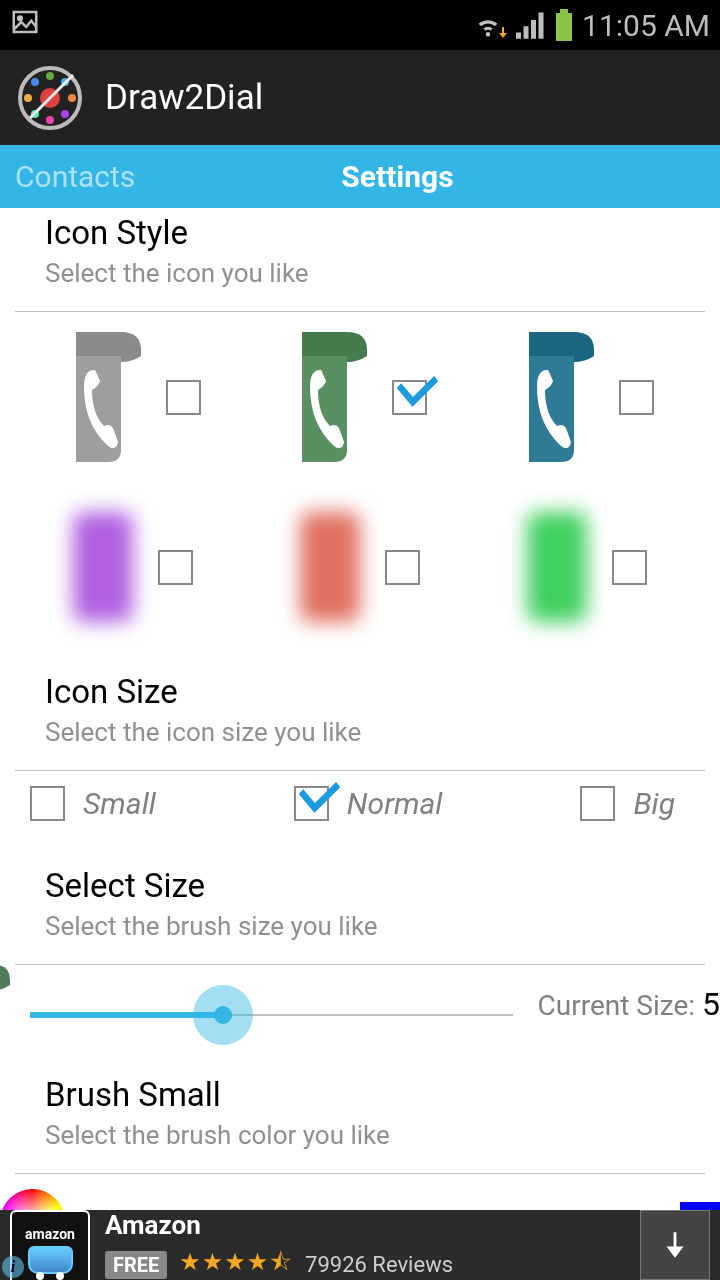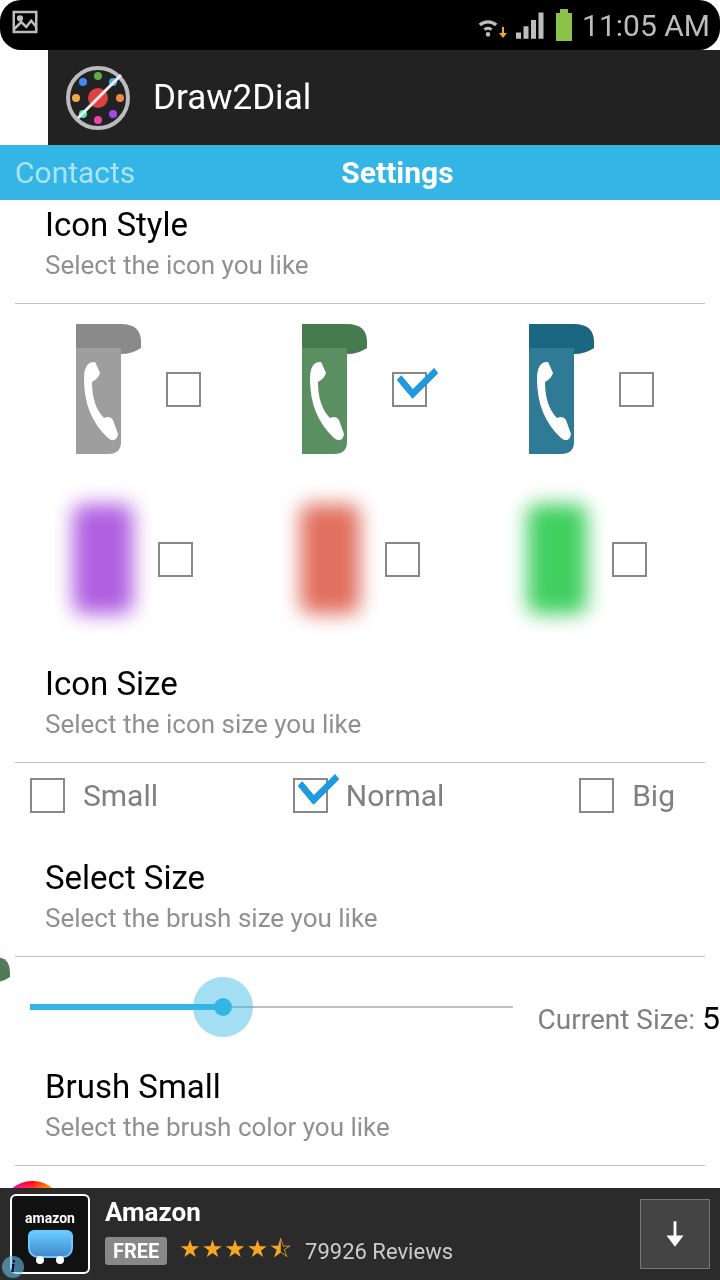--- a/index.html
+++ b/index.html
@@ -1,67 +1,67 @@
 <!DOCTYPE html>
 <html><head>
 <meta charset="utf-8">
 <style>
 * { margin: 0; padding: 0; box-sizing: border-box; font-family: Roboto, Arial, sans-serif; }
 body { width: 720px; height: 1280px; background: #fff; overflow: hidden; position: relative; }
 
-.status-bar { height: 50px; background: #000; color: #bdbdbd; display: flex; align-items: center; justify-content: space-between; padding: 0 10px; font-size: 26px; border-radius: 21px; }
+.status-bar { height: 50px; background: #000; color: #bdbdbd; display: flex; align-items: center; justify-content: space-between; padding: 0 10px; font-size: 26px; }
 .status-left svg { width: 30px; height: 30px; }
 .status-right { display: flex; align-items: center; gap: 8px; }
 .status-right .time { font-size: 30px; color: #bdbdbd; }
 .wifi-icon, .signal-icon, .battery-icon { display: inline-flex; align-items: center; }
 
-.app-bar { height: 95px; background: #222; display: flex; align-items: center; padding: 0 15px; gap: 20px; margin-left: 48px; }
+.app-bar { height: 95px; background: #222; display: flex; align-items: center; padding: 0 15px; gap: 20px; }
 .app-icon { width: 70px; height: 70px; border-radius: 50%; display: flex; align-items: center; justify-content: center; position: relative; }
 .app-title { color: #fff; font-size: 35px; }
 
-.tab-bar { height: 55px; background: #33b5e5; display: flex; align-items: center; font-size: 30px; }
+.tab-bar { height: 63px; background: #33b5e5; display: flex; align-items: center; font-size: 30px; }
 .tab { flex: 0 0 auto; padding: 0 15px; color: rgba(255,255,255,0.6); }
 .tab.contacts { width: 260px; text-align: left; }
 .tab.settings { color: #fff; font-weight: 700; flex: 1; text-align: center; padding-right: 200px;}
 
 .content { background: #fff; padding: 0; }
 
 .section { padding: 5px 45px 15px 45px; }
 .section-title { font-size: 33px; color: #000; margin-bottom: 2px; }
 .section-sub { font-size: 26px; color: #909090; margin-bottom: 8px; margin-top: 6px; }
 .section-divider { border: none; border-top: 1px solid #c0c0c0; margin: 0 15px; }
 
 .icon-grid { display: grid; grid-template-columns: repeat(3,1fr); gap: 30px 20px; padding: 15px 5px 30px 5px; }
 .icon-cell { display: flex; align-items: center; justify-content: center; gap: 25px; height: 140px; }
 .phone-swatch { width: 75px; height: 130px; position: relative; }
 .blur-swatch { width: 60px; height: 110px; border-radius: 10px; filter: blur(10px); }
 
 .chk { width: 35px; height: 35px; border: 2px solid #888; display: inline-block; position: relative; }
 .chk.checked::after { content:""; position:absolute; left: 5px; top: -10px; width: 30px; height: 18px; border-left: 7px solid #1e9be0; border-bottom: 7px solid #1e9be0; transform: rotate(-45deg) skew(-5deg); border-radius: 2px; }
 
-.size-row { display: flex; align-items: center; justify-content: space-between; padding: 15px 12px 40px 0; }
+.size-row { display: flex; align-items: center; justify-content: space-between; padding: 15px 12px 40px 0; font-style: italic; }
 .size-item { display: flex; align-items: center; gap: 18px; font-size: 30px; color: #808080; }
 
-.brush-row { display: flex; align-items: flex-end; padding: 20px 0 10px 0; position: relative; }
+.brush-row { display: flex; align-items: flex-start; padding: 20px 0 10px 0; position: relative; }
 .side-phone { position: absolute; left: -45px; top: 0; width: 55px; height: 120px; }
 .slider-wrap { flex: 1; position: relative; height: 60px; display:flex; align-items:center; margin-left: 30px; }
 .slider-track-bg { position:absolute; height:2px; background:#c0c0c0; left:0; right:0; }
 .slider-track-fg { position:absolute; height:6px; background:#33b5e5; left:0; width:40%; }
 .slider-thumb { position:absolute; left:40%; width:60px; height:60px; background:rgba(51,181,229,0.45); border-radius:50%; transform:translateX(-50%); }
 .slider-thumb::after { content:""; position:absolute; left:50%; top:50%; width:18px; height:18px; background:#33b5e5; border-radius:50%; transform:translate(-50%,-50%); }
 .current-size { font-size: 28px; color:#808080; margin-left: 25px; }
 .current-size .val { color:#000; font-size: 32px; }
 
 .color-row { display:flex; align-items:center; justify-content:space-between; padding: 15px 0 5px 0; }
 .color-wheel { width: 65px; height: 65px; border-radius: 50%; background: conic-gradient(red,yellow,lime,cyan,blue,magenta,red); position: relative; }
 .color-wheel::after { content:""; position:absolute; inset:0; border-radius:50%; background: radial-gradient(circle,#fff 0%, rgba(255,255,255,0) 70%); }
 .current-color-label { font-size: 28px; color:#808080; display:flex; align-items:center; gap:10px; }
 .color-box { width: 40px; height: 40px; }
 
-.ad-bar { position:absolute; bottom:0; left:0; right:0; height:92px; background:#2b2b2b; display:flex; align-items:center; padding: 0 10px; gap: 15px; }
+.ad-bar { position:absolute; bottom:0; left:0; right:0; height:70px; background:#2b2b2b; display:flex; align-items:flex-start; padding: 0 10px; gap: 15px; }
 .ad-icon { width: 80px; height: 80px; background: #111; border: 2px solid #fff; border-radius: 6px; display:flex; flex-direction:column; align-items:center; justify-content:center; color:#fff; font-size:14px; font-weight:bold; }
 .ad-cart { width: 45px; height: 28px; border: 2px solid #6cf; border-radius: 6px 6px 10px 10px; margin-top: 4px; position: relative; background: linear-gradient(#6cf,#48c); }
 .ad-cart::after{ content:""; position:absolute; bottom:-8px; left:6px; width:8px; height:8px; background:#fff; border-radius:50%; box-shadow: 20px 0 0 #fff;}
 .ad-text { flex:1; color:#fff; }
 .ad-title { font-size: 26px; font-weight: bold; margin-bottom: 4px;}
 .ad-meta { display:flex; align-items:center; gap: 12px; }
 .ad-badge { background:#888; color:#fff; font-size:20px; padding: 2px 8px; border-radius:3px; font-weight:bold; }
 .stars { color:#f5a623; font-size:24px; letter-spacing:1px;}
 .ad-reviews { color:#ccc; font-size:22px; }
 .ad-dl { width: 70px; height: 70px; background:#444; border:1px solid #777; display:flex; align-items:center; justify-content:center; }

